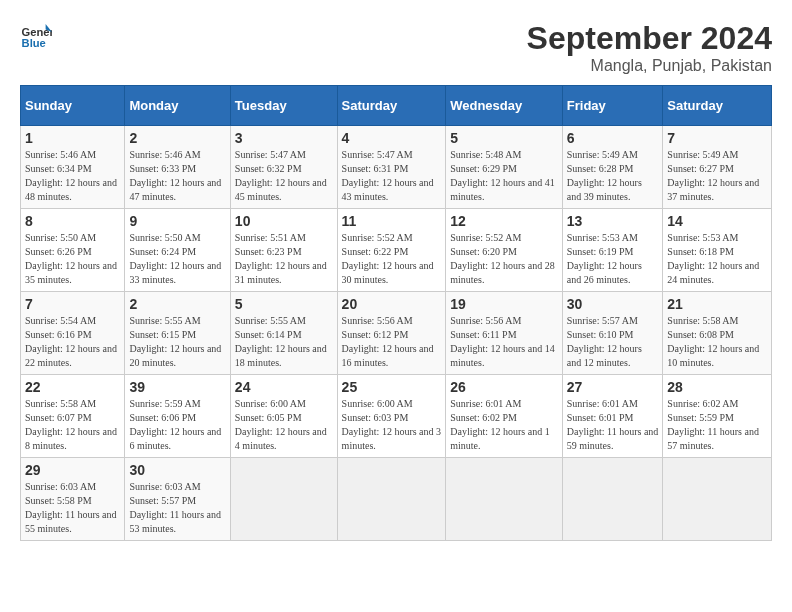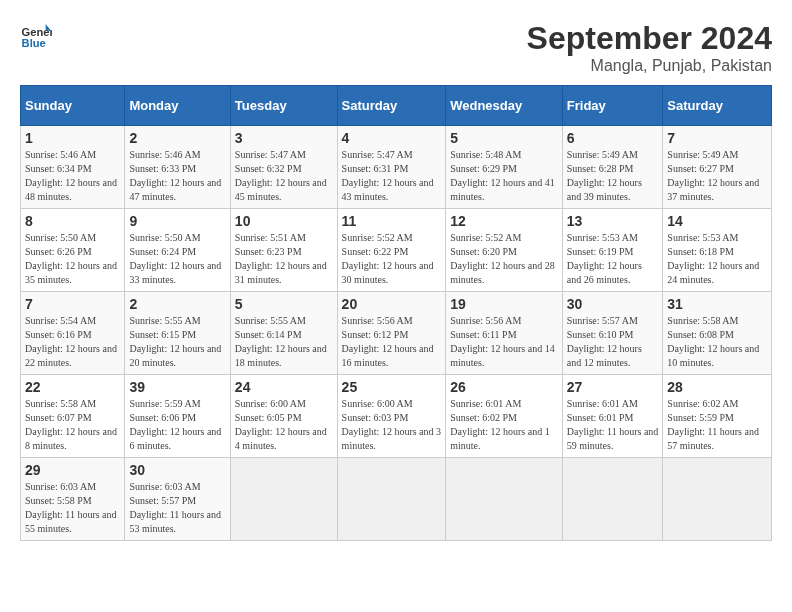--- a/index.html
+++ b/index.html
@@ -187,21 +187,21 @@
       </td>
         <td>
         <span class="day-number">19</span>
         <span class="day-detail">Sunrise: 5:56 AM<br>Sunset: 6:11 PM<br>Daylight: 12 hours and 14 minutes.</span>
       </td>
         <td>
         <span class="day-number">30</span>
         <span class="day-detail">Sunrise: 5:57 AM<br>Sunset: 6:10 PM<br>Daylight: 12 hours and 12 minutes.</span>
       </td>
         <td>
-        <span class="day-number">31</span>
+        <span class="day-number">21</span>
         <span class="day-detail">Sunrise: 5:58 AM<br>Sunset: 6:08 PM<br>Daylight: 12 hours and 10 minutes.</span>
       </td>
       </tr>
       <tr>
         <td>
         <span class="day-number">22</span>
         <span class="day-detail">Sunrise: 5:58 AM<br>Sunset: 6:07 PM<br>Daylight: 12 hours and 8 minutes.</span>
       </td>
         <td>
         <span class="day-number">39</span>

